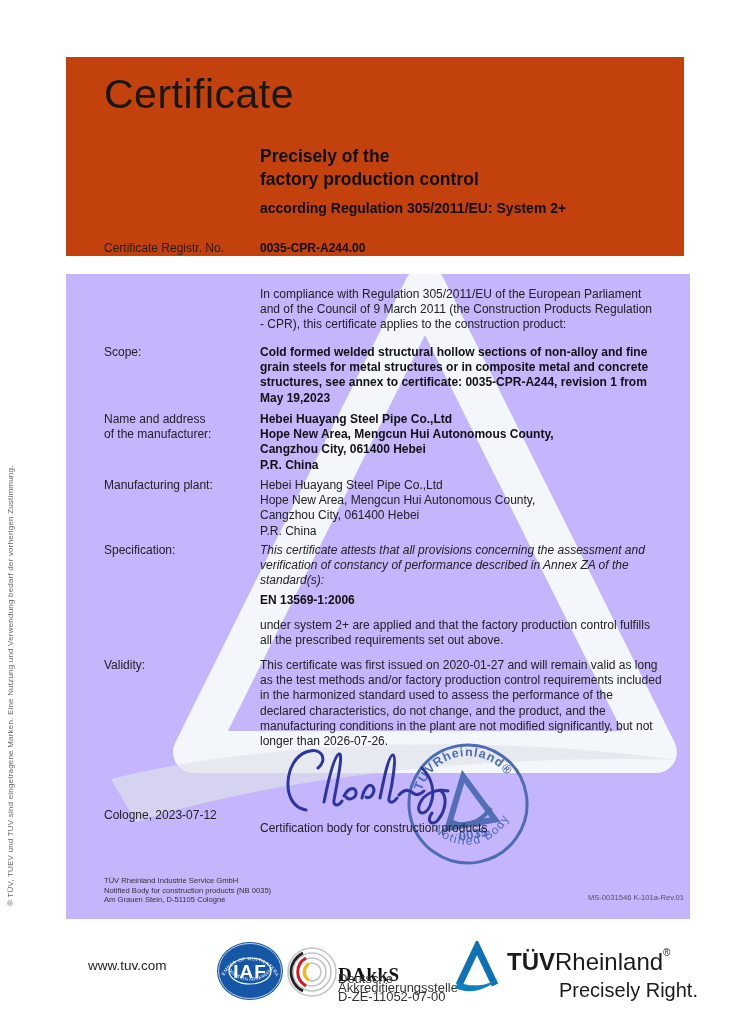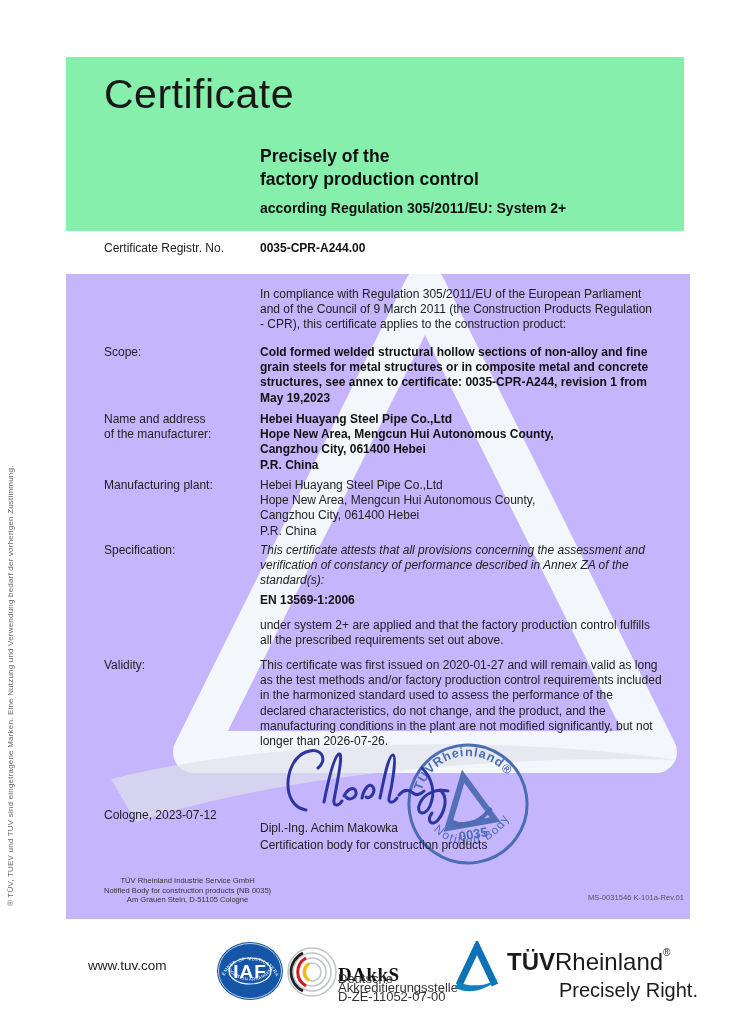--- a/index.html
+++ b/index.html
@@ -2,38 +2,38 @@
 <html><head>
 <meta charset="utf-8">
 <style>
   html,body{margin:0;padding:0;background:#fff;}
   .page{position:relative;width:732px;height:1036px;background:#fff;overflow:hidden;
         font-family:"Liberation Sans",sans-serif;color:#222;}
   
   .side-note{position:absolute;left:6px;top:906px;width:612px;font-size:8px;color:#666;
              transform:rotate(-90deg);transform-origin:0 0;white-space:nowrap;letter-spacing:.2px;}
   
-  .band-header{position:absolute;left:66px;top:57px;width:618px;height:174px;background:#86efac;}
+  .band-header{position:absolute;left:66px;top:57px;width:618px;height:199px;background:#c2410c;}
   .band-body{position:absolute;left:66px;top:274px;width:624px;height:645px;background:#c4b5fd;}
   
   .cert-title{position:absolute;left:38px;top:14px;font-size:41px;color:#181818;letter-spacing:.5px;}
   .cert-sub{position:absolute;left:194px;top:88px;font-size:17.5px;font-weight:bold;color:#101010;line-height:23px;}
   .reg-line{position:absolute;left:194px;top:143px;font-size:14px;font-weight:bold;color:#101010;}
   .registr-label{position:absolute;left:38px;top:184px;font-size:12px;color:#222;}
   .registr-value{position:absolute;left:194px;top:184px;font-size:12px;font-weight:bold;color:#111;}
   
   .lbl{position:absolute;left:38px;font-size:12px;color:#222;line-height:15.2px;}
   .val{position:absolute;left:194px;font-size:12px;color:#222;line-height:15.2px;}
   .b{font-weight:bold;color:#111;}
   .watermark{position:absolute;left:0;top:0;pointer-events:none;}
   .sig-svg{position:absolute;left:210px;top:470px;}
   .stamp{position:absolute;left:338px;top:466px;transform:rotate(-10deg);}
   .place-date{position:absolute;left:38px;top:534px;font-size:12px;}
   .signer{position:absolute;left:194px;top:546px;font-size:12px;line-height:16.5px;}
-  .company{position:absolute;left:38px;top:602px;font-size:7.6px;line-height:9.6px;color:#333;text-align:center;}
+  .company{position:absolute;left:38px;top:602px;font-size:7.6px;line-height:9.6px;color:#333;}
   .docnum{position:absolute;right:6px;top:619px;font-size:7.6px;color:#555;}
   
   .website{position:absolute;left:88px;top:958px;font-size:13.5px;color:#222;}
   .iaf{position:absolute;left:216px;top:941px;}
   .dakks-arcs{position:absolute;left:286px;top:944px;}
   .dakks-word{position:absolute;left:338px;top:948px;font-family:"Liberation Serif",serif;
               font-weight:bold;font-size:19px;color:#111;letter-spacing:.5px;margin-top:16px;}
   .dakks-sub{position:absolute;left:338px;top:974px;font-size:13px;line-height:9px;color:#333;}
   .tuv-mark{position:absolute;left:452px;top:941px;}
   .tuv-word{position:absolute;left:507px;top:947px;font-size:24px;color:#1b1b1b;white-space:nowrap;}
@@ -125,21 +125,20 @@
         <path d="M86 54 C88 44 94 38 97 43 C100 48 94 56 90 53"></path>
         <path d="M104 54 C108 34 113 10 117 11 C121 12 116 42 113 54 C112 59 117 60 121 54"></path>
         <path d="M123 51 Q130 43 137 49 Q142 53 148 47"></path>
         <path d="M146 24 C156 34 160 48 154 62 C149 73 139 70 144 59 C148 50 160 44 172 47"></path>
         <path d="M164 46 C172 52 170 66 162 76 C156 83 150 77 156 69"></path>
       </g>
     </svg>
 
     <div class="place-date">Cologne, 2023-07-12</div>
     <div class="signer">
-      <div>Dipl.-Ing. Achim Makowka</div>
       <div>Certification body for construction products</div>
     </div>
 
     <div class="company">
       <div>TÜV Rheinland Industrie Service GmbH</div>
       <div>Notified Body for construction products (NB 0035)</div>
       <div>Am Grauen Stein, D-51105 Cologne</div>
     </div>
     <div class="docnum">MS-0031546 K-101a-Rev.01</div>
   </div>

